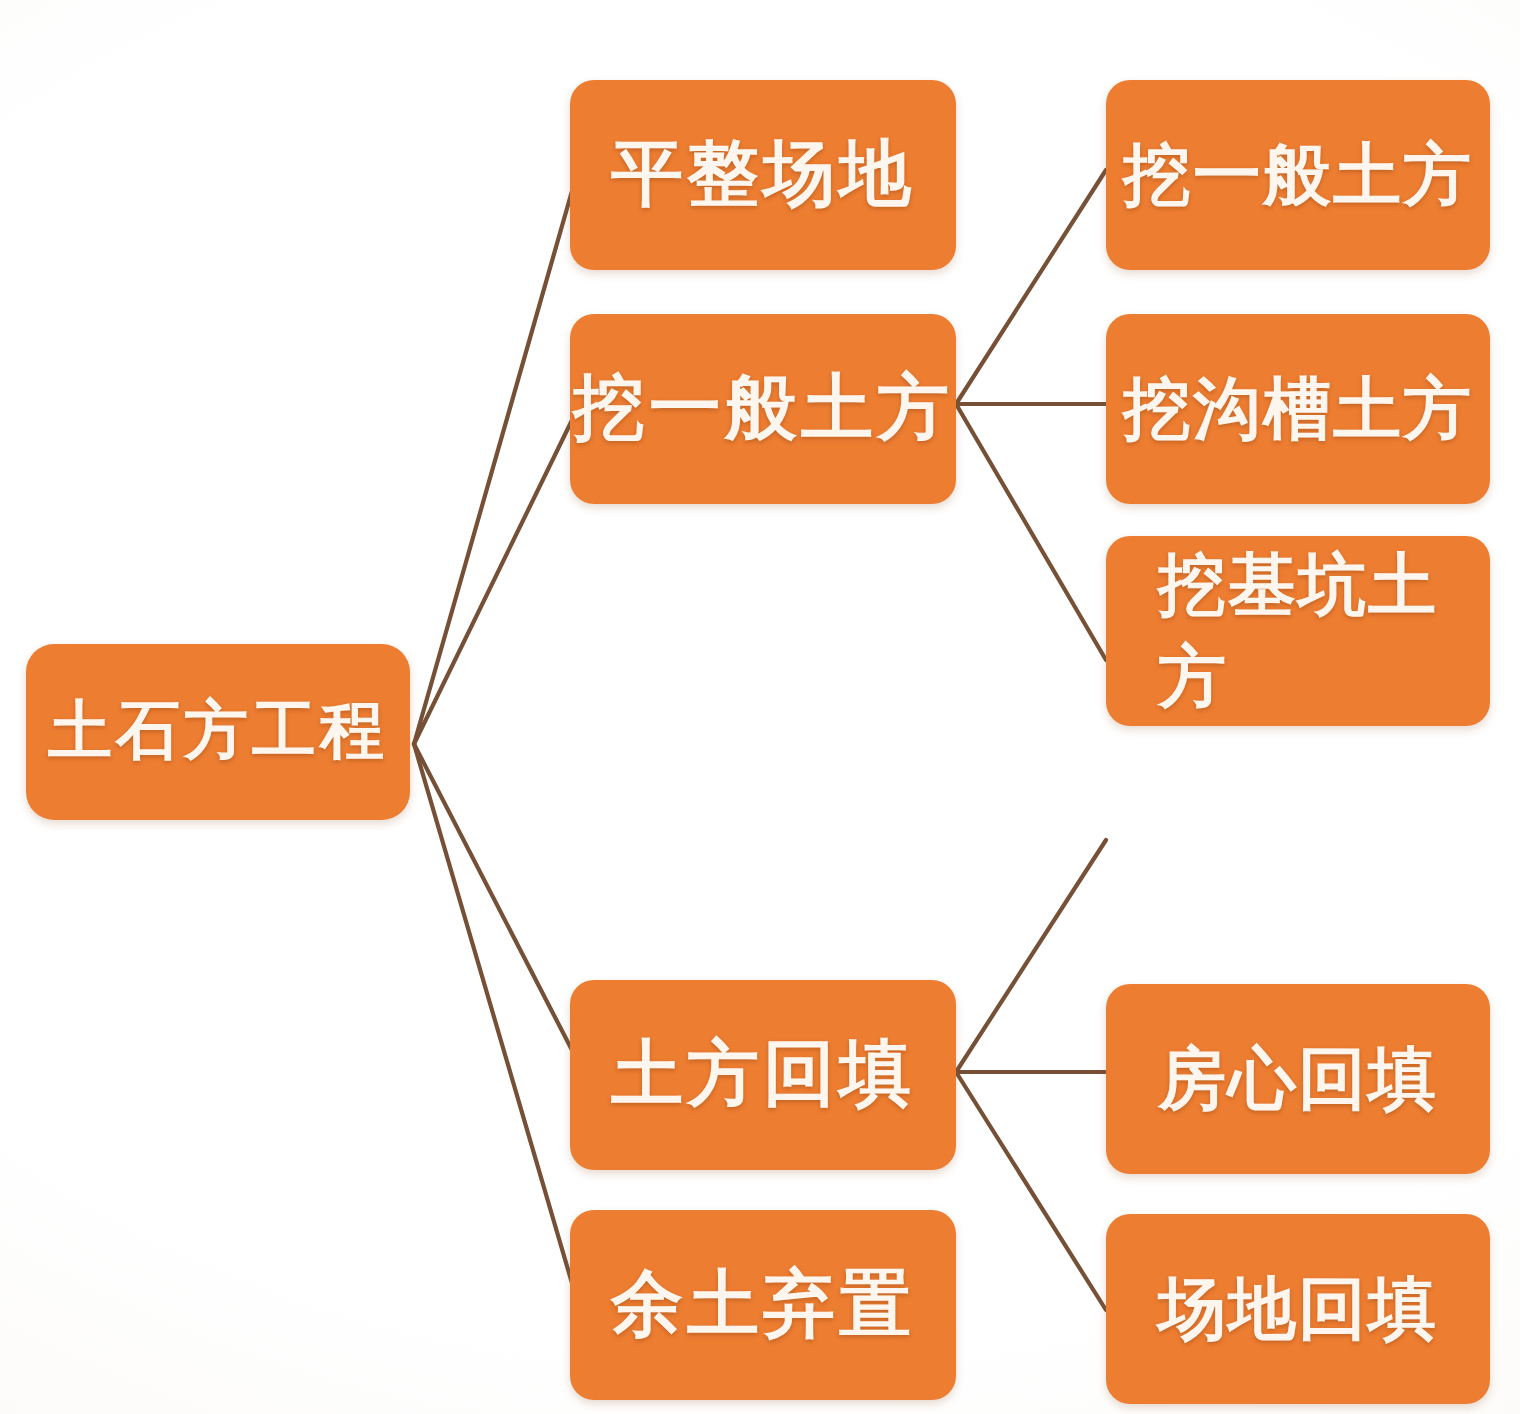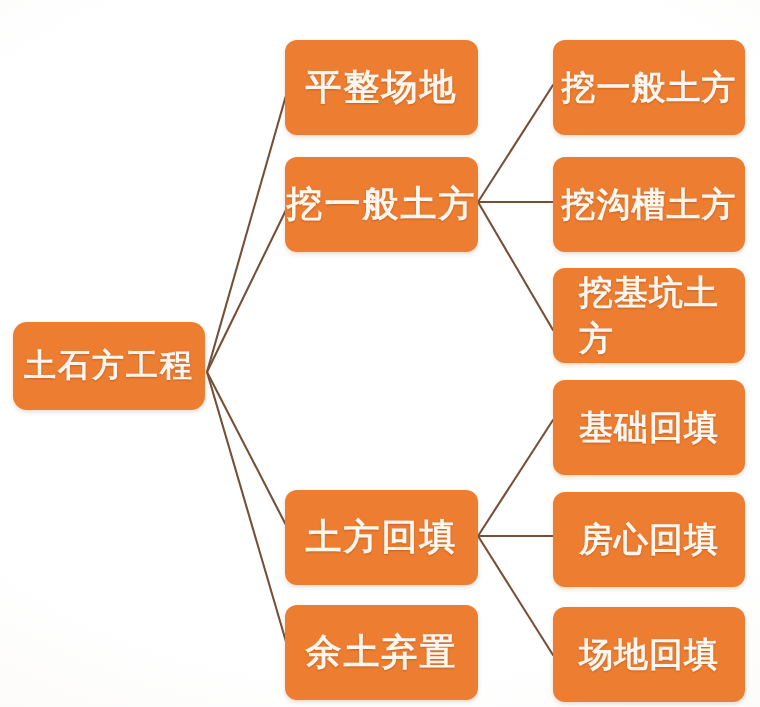--- a/index.html
+++ b/index.html
@@ -124,23 +124,20 @@
 
   <div class="node node-l3" style="top:40px;">
     <span>挖一般土方</span>
   </div>
   <div class="node node-l3" style="top:157px;text-align:right;">
     <span>挖沟槽土方</span>
   </div>
   <div class="node node-l3" style="top:268px;padding-left:26px;">
     <span>挖基坑土方</span>
   </div>
-  <div class="node node-l3" style="top:380px;">
-    <span>基础回填</span>
-  </div>
   <div class="node node-l3" style="top:492px;">
     <span>房心回填</span>
   </div>
   <div class="node node-l3" style="top:607px;">
     <span>场地回填</span>
   </div>
 
   <div id="watermark"></div>
 
 </div>

